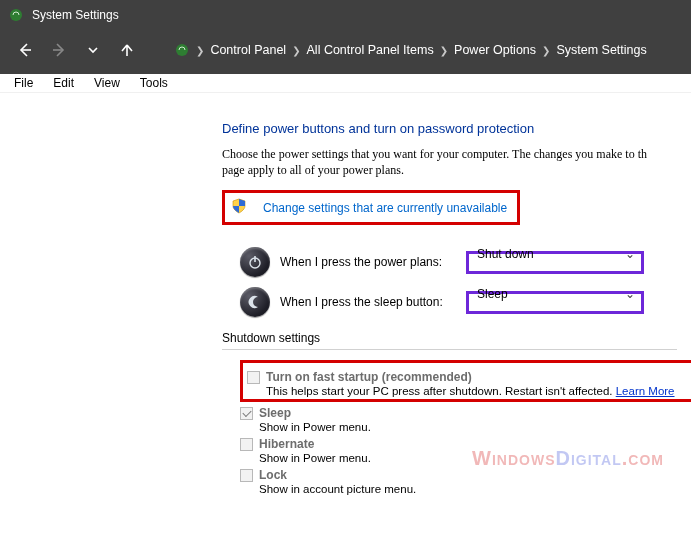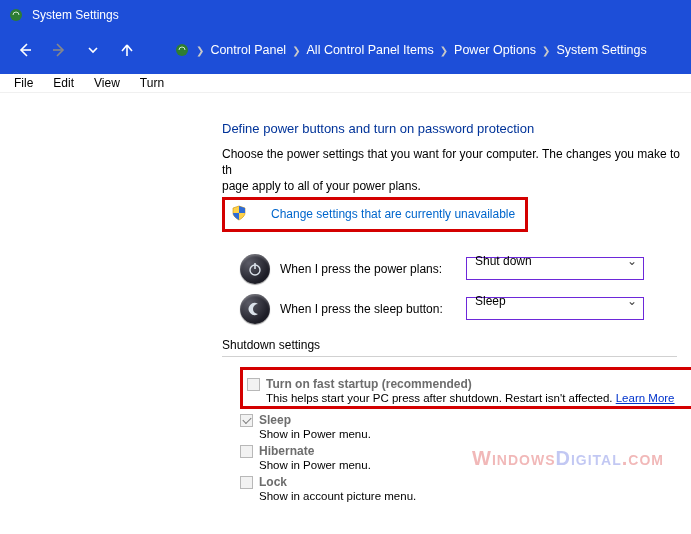--- a/index.html
+++ b/index.html
@@ -10,21 +10,21 @@
     font-family: "Segoe UI", Tahoma, sans-serif;
     font-size: 12px;
     background: #fff;
     color: #000;
     overflow: hidden;
     position: relative;
   }
 
   
   .top-black {
-    background: #1d4ed8;
+    background: #404040;
     color: #fff;
   }
   .titlebar {
     display: flex;
     align-items: center;
     height: 30px;
     padding: 0 8px;
     gap: 8px;
   }
   .sys-icon {
@@ -85,31 +85,32 @@
   }
   .page-title {
     color: #003399;
     font-size: 13px;
     font-weight: 400;
     margin-bottom: 10px;
   }
   .page-desc {
     font-size: 12px;
     color: #000;
-    margin-bottom: 2px;
+    margin-bottom: 12px;
     line-height: 1.35;
     max-width: 460px;
+    font-family: Liberation Serif, serif;
   }
 
   .change-link-box {
     border: 3px solid #d40000;
     padding: 5px 10px 5px 6px;
     display: inline-flex;
     align-items: center;
-    gap: 24px;
+    gap: 16px;
     margin-bottom: 12px;
   }
   .link-blue { color: #0066cc; cursor: pointer; }
 
   
   .pane-legend {
     font-size: 12px;
     color: #000;
     padding-bottom: 4px;
     border-bottom: 1px solid rgba(0,0,0,0.18);
@@ -131,21 +132,21 @@
     align-items: center; justify-content: center;
     box-shadow: inset 0 2px 2px rgba(255,255,255,0.25), 0 1px 1px rgba(0,0,0,0.4);
   }
   .btn-label {
     width: 176px;
     font-size: 12px;
   }
   .dropdown {
     width: 178px;
     height: 23px;
-    border: 1px solid #6d28d9;
+    border: 3px solid #6d28d9;
     background: #fff;
     display: inline-flex;
     align-items: center;
     justify-content: space-between;
     padding: 0 6px 16px 8px;
     font-size: 12px;
     color: #000;
     cursor: pointer;
   }
   .dd-caret { color: #444; }
@@ -260,21 +261,21 @@
       <span class="crumb-sep">❯</span>
       <span class="crumb">System Settings</span>
     </div>
   </div>
 </div>
 
 <div class="menubar">
   <span class="menu-item">File</span>
   <span class="menu-item">Edit</span>
   <span class="menu-item">View</span>
-  <span class="menu-item">Turn</span>
+  <span class="menu-item">Tools</span>
 </div>
 
 <div class="content">
 
   <div class="page-title">Define power buttons and turn on password protection</div>
   <div class="page-desc">
     <span>Choose the power settings that you want for your computer. The changes you make to th</span><br>
     <span>page apply to all of your power plans.</span>
   </div>
 

